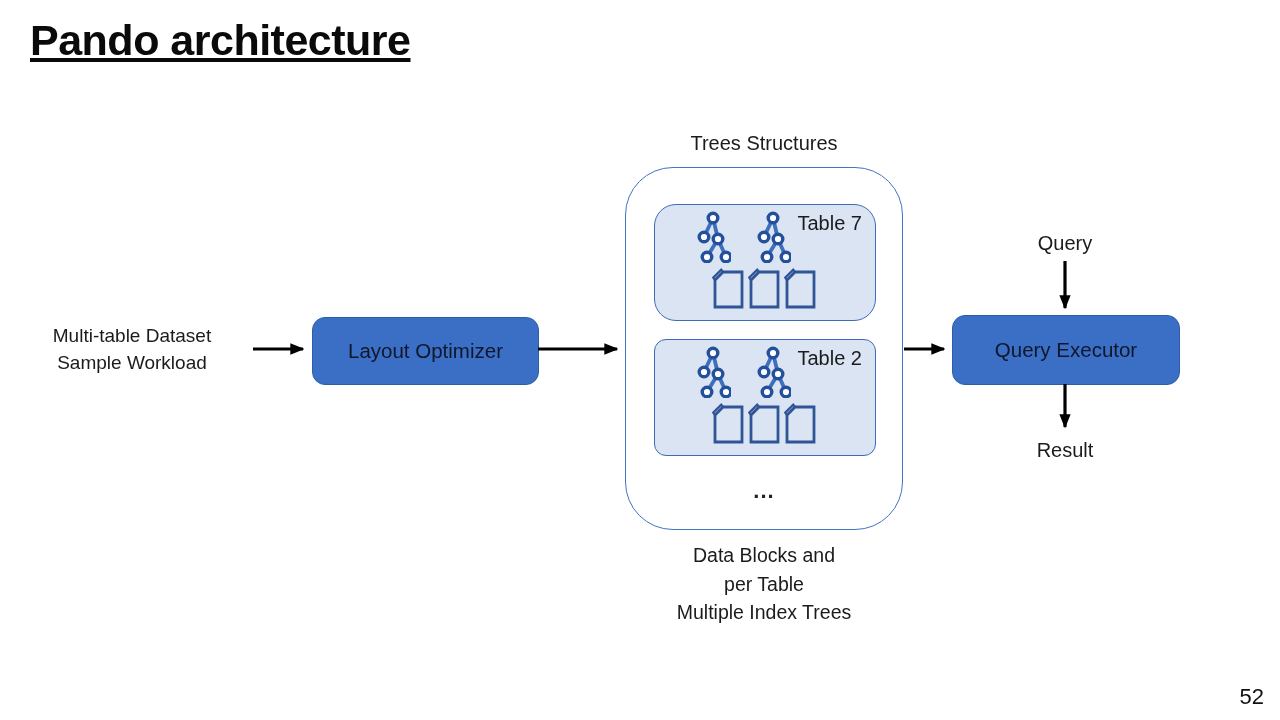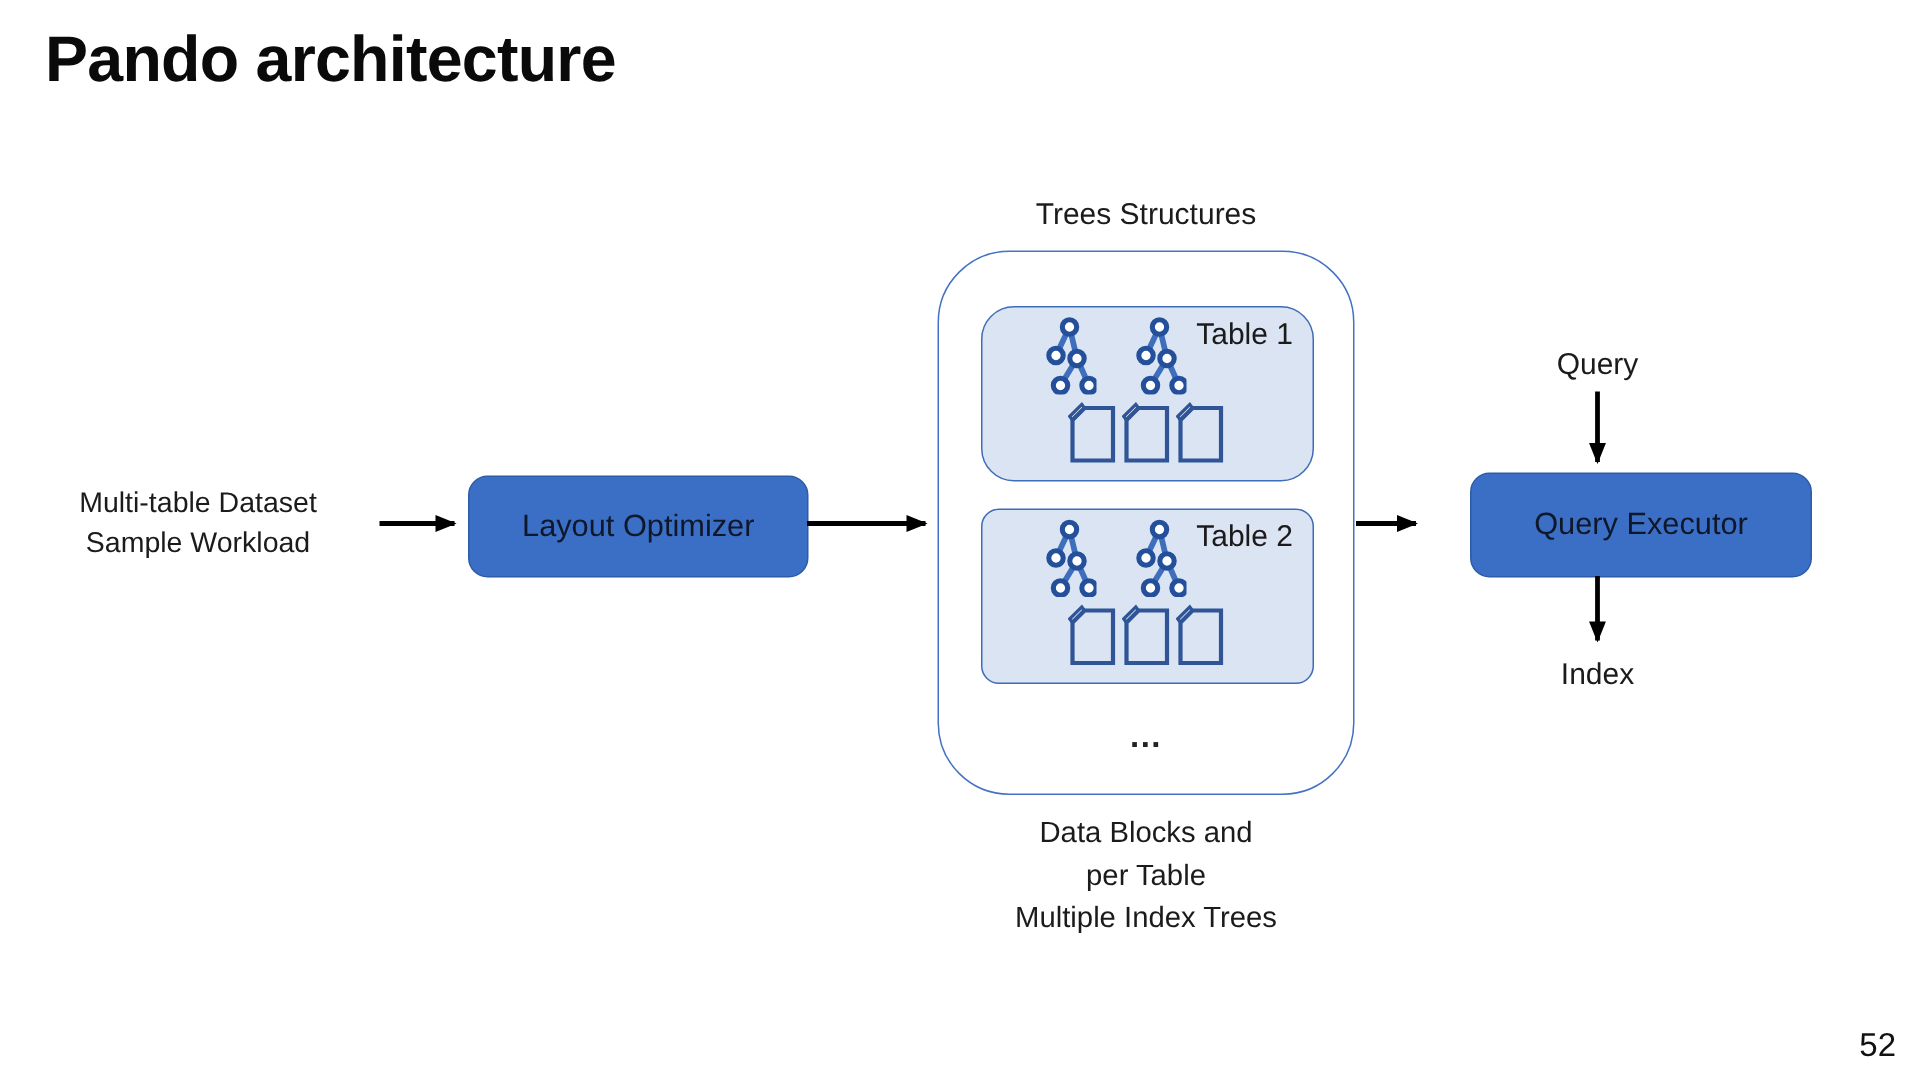--- a/index.html
+++ b/index.html
@@ -3,35 +3,35 @@
 <meta charset="utf-8">
 <style>
   html,body{margin:0;padding:0;background:#888;}
   .stage{
     position:relative;width:1280px;height:720px;background:#ffffff;
     font-family:"Liberation Sans","DejaVu Sans",sans-serif;overflow:hidden;
     margin:0 auto;
   }
   .slide-title{
     position:absolute;left:30px;top:16px;
-    font-size:43px;font-weight:700;letter-spacing:-0.5px;color:#0a0a0a;
+    font-size:43px;font-weight:700;letter-spacing:-0.5px;color:#0a0a0a;text-decoration:underline;
   }
   .page-number{
     position:absolute;right:16px;bottom:10px;
     font-size:22px;color:#111;
   }
   .label{color:#1b1b1b;font-size:19px;line-height:27px;text-align:center;}
   .input-label{position:absolute;left:24px;top:322px;width:216px;text-align:center;}
   .process-box{
     position:absolute;height:66px;background:#3B6FC6;border:1px solid #2d5ca8;
     border-radius:13px;display:flex;align-items:center;justify-content:center;
     color:#0f172a;font-size:20.5px;
   }
   .box-optimizer{left:312px;top:317px;width:225px;}
-  .box-executor{left:952px;top:315px;width:226px;height:68px;margin-left:28px;}
+  .box-executor{left:952px;top:315px;width:226px;height:68px;}
   .ds-container{
     position:absolute;left:625px;top:167px;width:278px;height:363px;
     background:#ffffff;border:1.6px solid #4472C4;border-radius:48px;
     box-sizing:border-box;
   }
   .ds-title{position:absolute;left:625px;top:130px;width:278px;font-size:20px;}
   .table-card{
     position:absolute;left:28px;width:222px;height:117px;
     background:#DBE4F3;border:1.6px solid #3E6CB8;border-radius:22px;
     box-sizing:border-box;
@@ -112,21 +112,21 @@
         </svg>
       <svg class="doc-svg doc-1" width="32" height="42" viewBox="0 0 32 42">
           <use href="#doc-icon-def"></use>
         </svg>
       <svg class="doc-svg doc-2" width="32" height="42" viewBox="0 0 32 42">
           <use href="#doc-icon-def"></use>
         </svg>
       <svg class="doc-svg doc-3" width="32" height="42" viewBox="0 0 32 42">
           <use href="#doc-icon-def"></use>
         </svg>
-      <span class="card-label">Table 1</span>
+      <span class="card-label">Table 7</span>
     </div>
 
     <div class="table-card card-2">
       <svg class="tree-svg tree-1" width="36" height="52" viewBox="0 0 36 52">
           <use href="#tree-icon-def"></use>
         </svg>
       <svg class="tree-svg tree-2" width="36" height="52" viewBox="0 0 36 52">
           <use href="#tree-icon-def"></use>
         </svg>
       <svg class="doc-svg doc-1" width="32" height="42" viewBox="0 0 32 42">
@@ -148,21 +148,21 @@
     <div>Data Blocks and</div>
     <div>per Table</div>
     <div>Multiple Index Trees</div>
   </div>
 
   <div class="process-box box-executor">
     <span>Query Executor</span>
   </div>
 
   <div class="label query-label">Query</div>
-  <div class="label result-label">Index</div>
+  <div class="label result-label">Result</div>
 
   <svg class="arrow-layer" width="1280" height="720" viewBox="0 0 1280 720">
     <defs>
       <marker id="arrowhead" viewBox="0 0 10 8" refX="9" refY="4" markerWidth="4.4" markerHeight="3.8" orient="auto">
         <path d="M0,0 L10,4 L0,8 Z" fill="#000000"></path>
       </marker>
     </defs>
     <g stroke="#000000" stroke-width="3.2">
       <line x1="253" y1="349" x2="303" y2="349" marker-end="url(#arrowhead)"></line>
       <line x1="538" y1="349" x2="617" y2="349" marker-end="url(#arrowhead)"></line>

